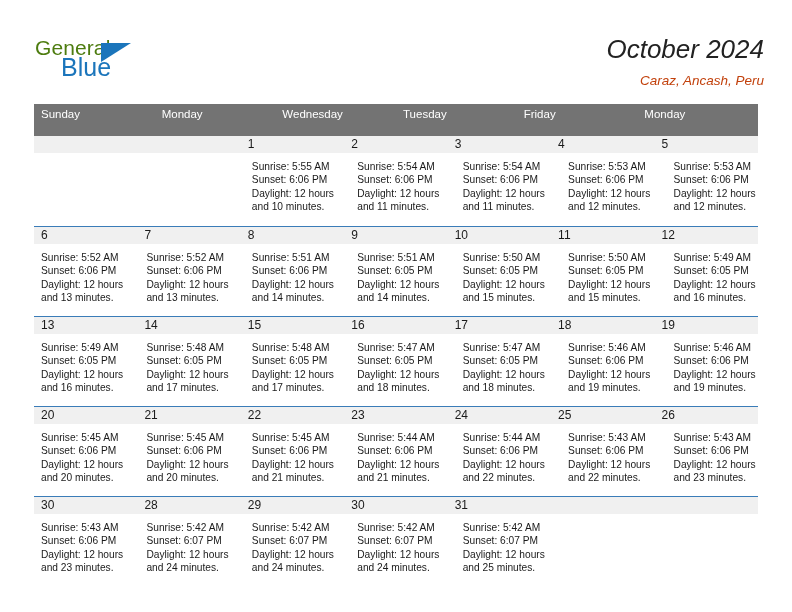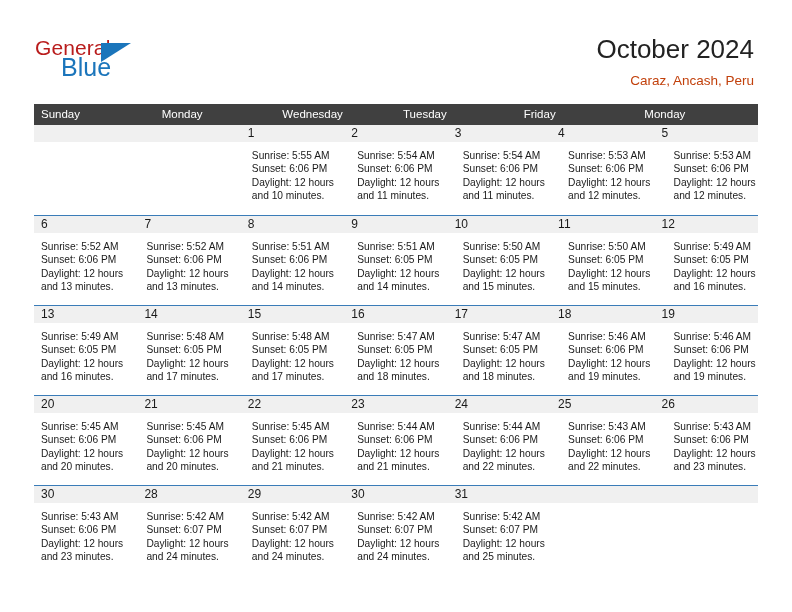--- a/index.html
+++ b/index.html
@@ -32,21 +32,21 @@
     position: absolute;
     left: 35px;
     top: 36px;
     width: 200px;
     height: 50px;
   }
   .logo-general {
     position: absolute;
     left: 0; top: 0;
     font-size: 21px;
-    color: #b91c1c;
+    color: #4d7c0f;
     letter-spacing: 0.1px;
     line-height: 24px;
     white-space: nowrap;
   }
   .logo-blue {
     position: absolute;
     left: 26px; top: 19px;
     font-size: 25px;
     color: #1b75bb;
     line-height: 24px;
@@ -56,23 +56,24 @@
     position: absolute;
     left: 66px;
     top: 7px;
     width: 0; height: 0;
     border-left: 30px solid #1b75bb;
     border-bottom: 19px solid transparent;
   }
 
   .title-block {
     position: absolute;
-    right: 38px;
+    right: 28px;
     top: 32px;
     text-align: right;
+    font-style: italic;
   }
   .cal-title {
     font-size: 26px;
     font-weight: normal;
     color: #222222;
     line-height: 34px;
     white-space: nowrap;
   }
   .cal-subtitle {
     font-size: 13.5px;
@@ -86,22 +87,22 @@
   .calendar {
     position: absolute;
     left: 34px;
     top: 104px;
     width: 724px;
   }
 
   .weekday-header {
     display: flex;
     width: 100%;
-    height: 21px;
-    background: #404040;
+    height: 32px;
+    background: #737373;
   }
   .weekday-cell {
     flex: 1 1 0;
     color: #ffffff;
     font-size: 11.5px;
     line-height: 21px;
     padding-left: 7px;
     white-space: nowrap;
     overflow: hidden;
   }

